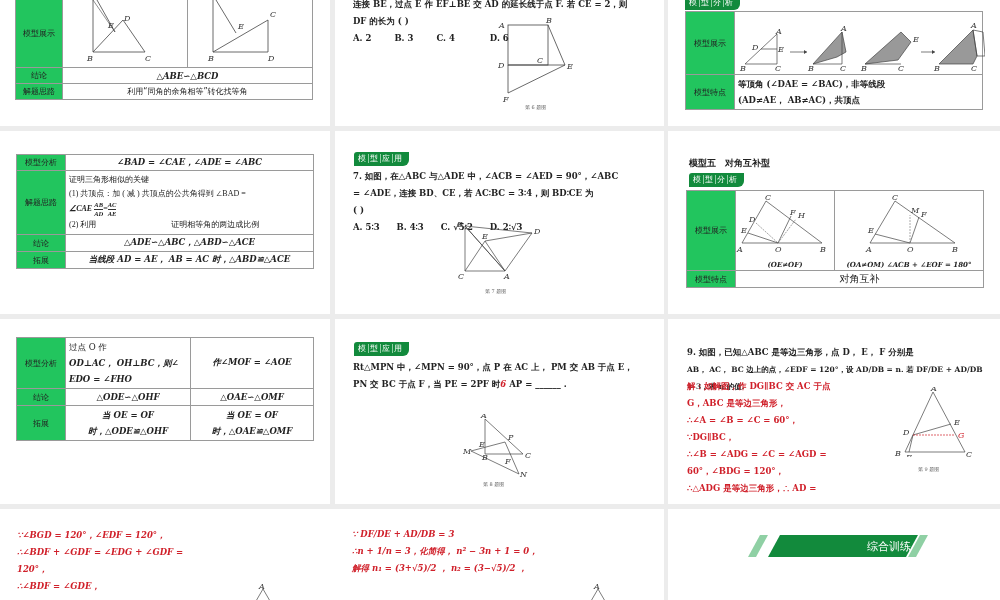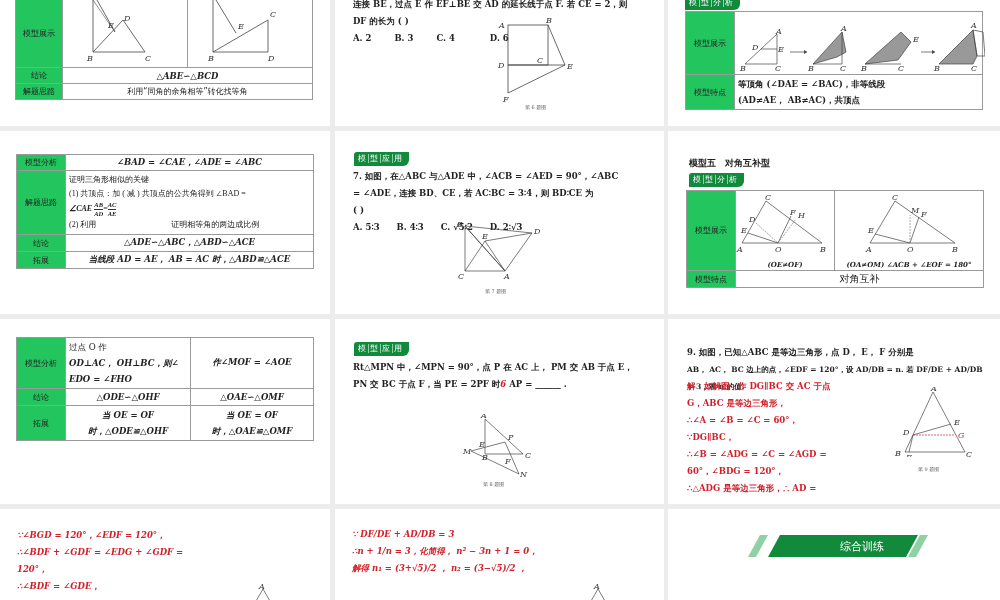--- a/index.html
+++ b/index.html
@@ -8,21 +8,21 @@
   .slide { position:absolute; background:#fff; overflow:hidden; }
   .s1 { left:0; top:0; width:330px; height:126px; }
   .s2 { left:335px; top:0; width:329px; height:126px; }
   .s3 { left:668px; top:0; width:332px; height:126px; }
   .s4 { left:0; top:131px; width:330px; height:183px; }
   .s5 { left:335px; top:131px; width:329px; height:183px; }
   .s6 { left:668px; top:131px; width:332px; height:183px; }
   .s7 { left:0; top:319px; width:330px; height:185px; }
   .s8 { left:335px; top:319px; width:329px; height:185px; }
   .s9 { left:668px; top:319px; width:332px; height:185px; }
-  .s10 { left:0; top:509px; width:330px; height:91px; }
+  .s10 { left:0; top:509px; width:330px; height:91px;padding-left:44px; }
   .s11 { left:335px; top:509px; width:329px; height:91px; }
   .s12 { left:668px; top:509px; width:332px; height:91px; }
 
   table.mt { position:absolute; border-collapse:collapse; font-size:8.5px; }
   table.mt td { border:1px solid #9a9a9a; padding:1px 3px; vertical-align:middle; }
   table.mt td.lbl { background:#22c55e; font-weight:normal; text-align:center; white-space:nowrap;
                     font-family:"DejaVu Sans","Liberation Sans",sans-serif; font-size:8px; }
   .c { text-align:center; }
   .it { font-style:italic; font-weight:bold; }
   .tag { position:absolute; height:14px; background:#128a3c; color:#fff; font-size:8px;
@@ -384,14 +384,14 @@
     <text x="9" y="8">A</text>
   </svg>
 </div>
 
 <div class="slide s12">
   <svg width="180" height="22" style="left:80px; top:26px">
     <polygon points="0,22 12,0 20,0 8,22" fill="#8fd0a4"></polygon>
     <polygon points="20,22 32,0 170,0 158,22" fill="#128a3c"></polygon>
     <polygon points="160,22 172,0 180,0 168,22" fill="#8fd0a4"></polygon>
   </svg>
-  <div style="position:absolute; left:114px; top:30px; width:160px; text-align:center; color:#fff; font-size:11px; font-family:Liberation Sans, sans-serif">综合训练</div>
+  <div style="position:absolute; left:83px; top:30px; width:160px; text-align:right; color:#fff; font-size:11px; font-family:Liberation Sans, sans-serif">综合训练</div>
 </div>
 
 </body></html>

